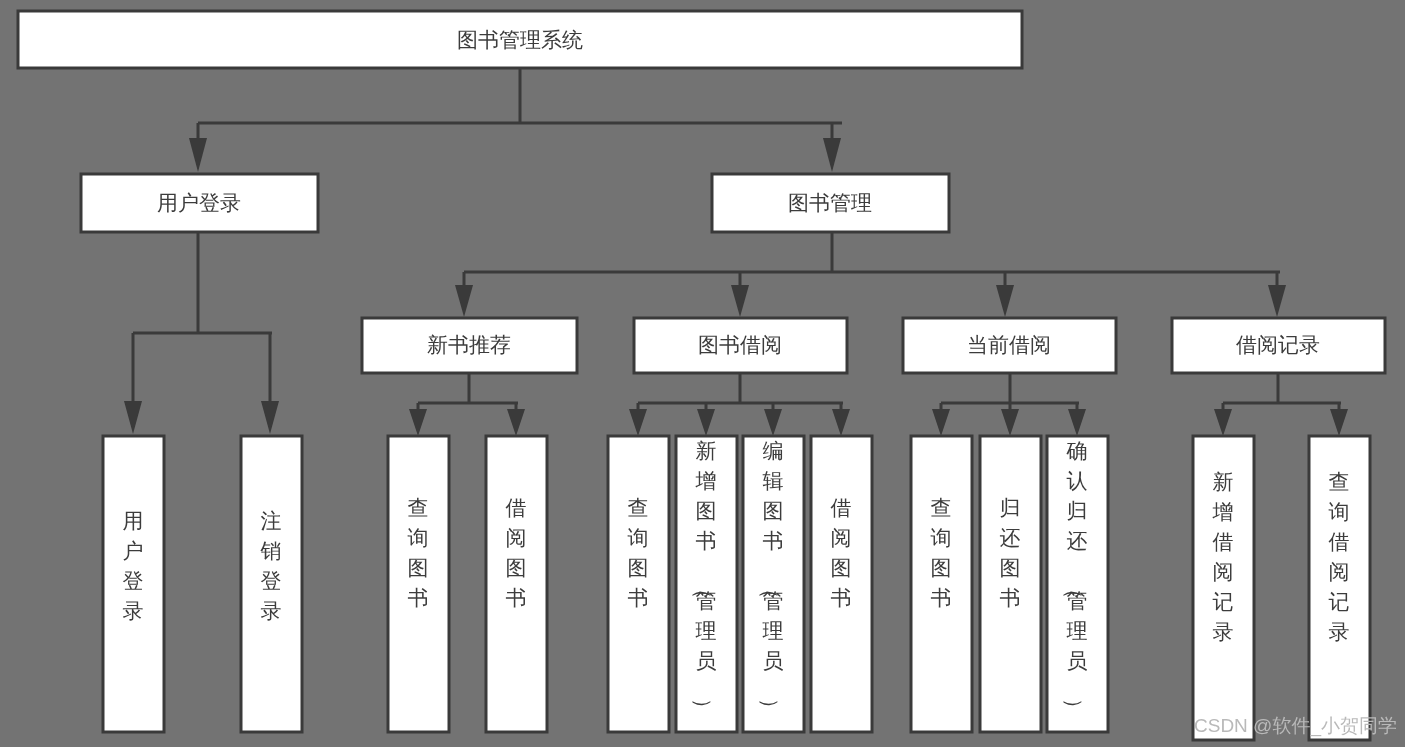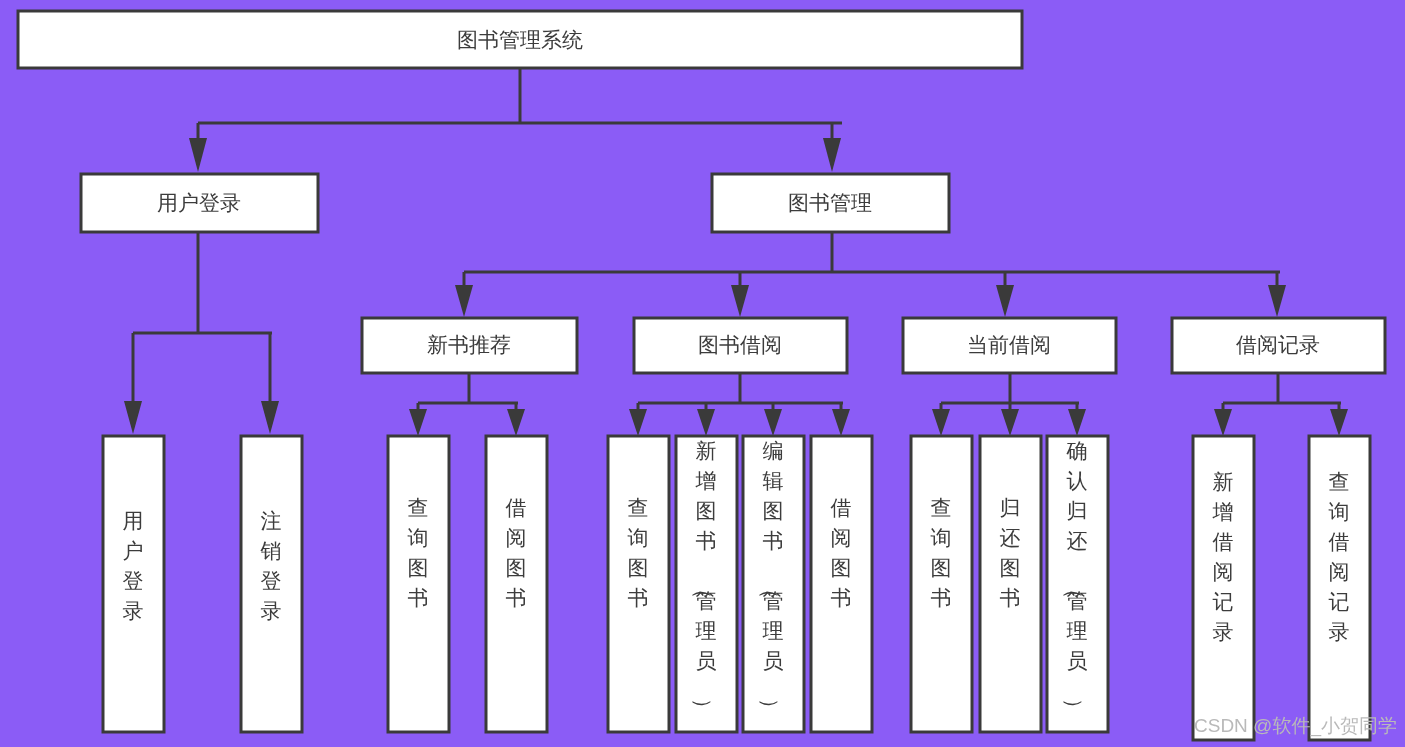--- a/index.html
+++ b/index.html
@@ -10,21 +10,21 @@
   body {
     width: 1405px;
     height: 747px;
     font-family: "Liberation Sans", "DejaVu Sans", sans-serif;
     overflow: hidden;
   }
   #diagram-root {
     position: relative;
     width: 1405px;
     height: 747px;
-    background: #8b5cf6;
+    background: #737373;
   }
   svg.diagram-canvas {
     display: block;
     width: 1405px;
     height: 747px;
   }
   .node-rect {
     fill: #ffffff;
     stroke: #3a3a3a;
     stroke-width: 3;

